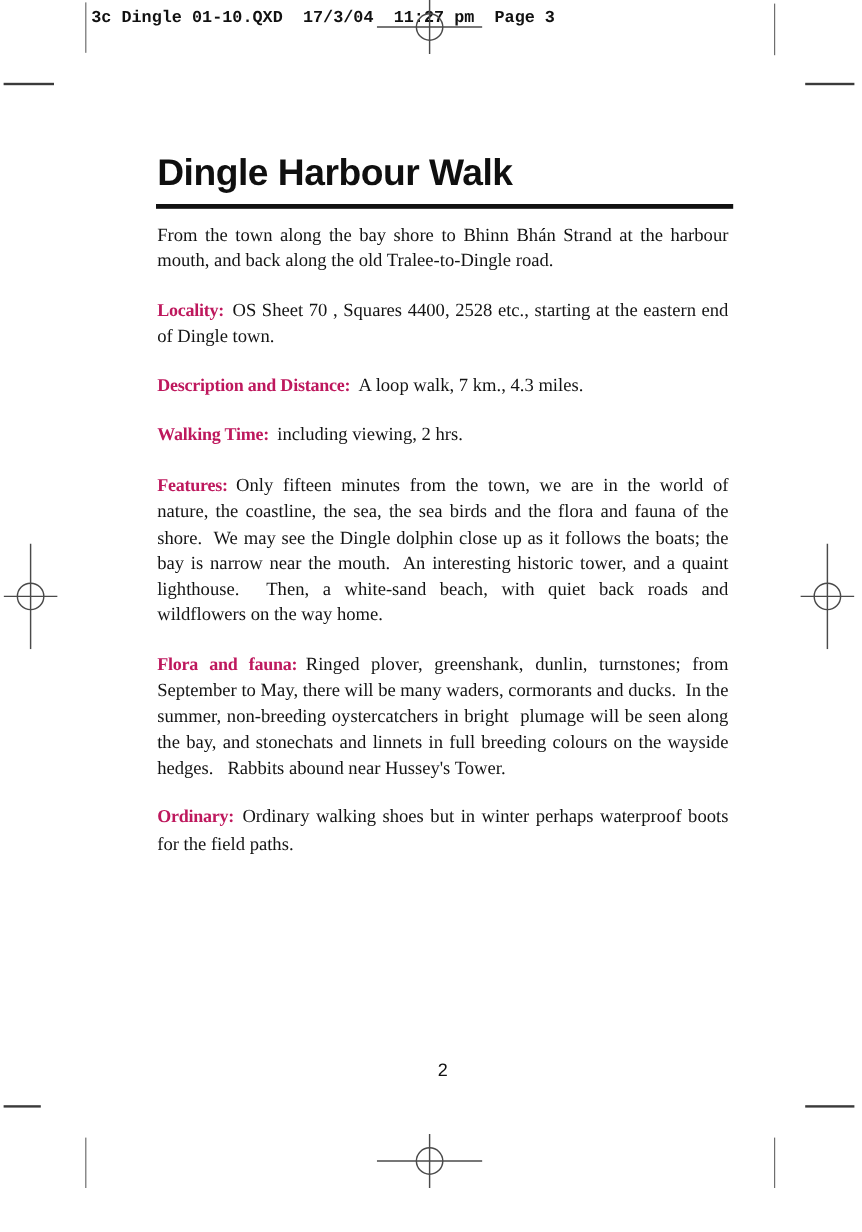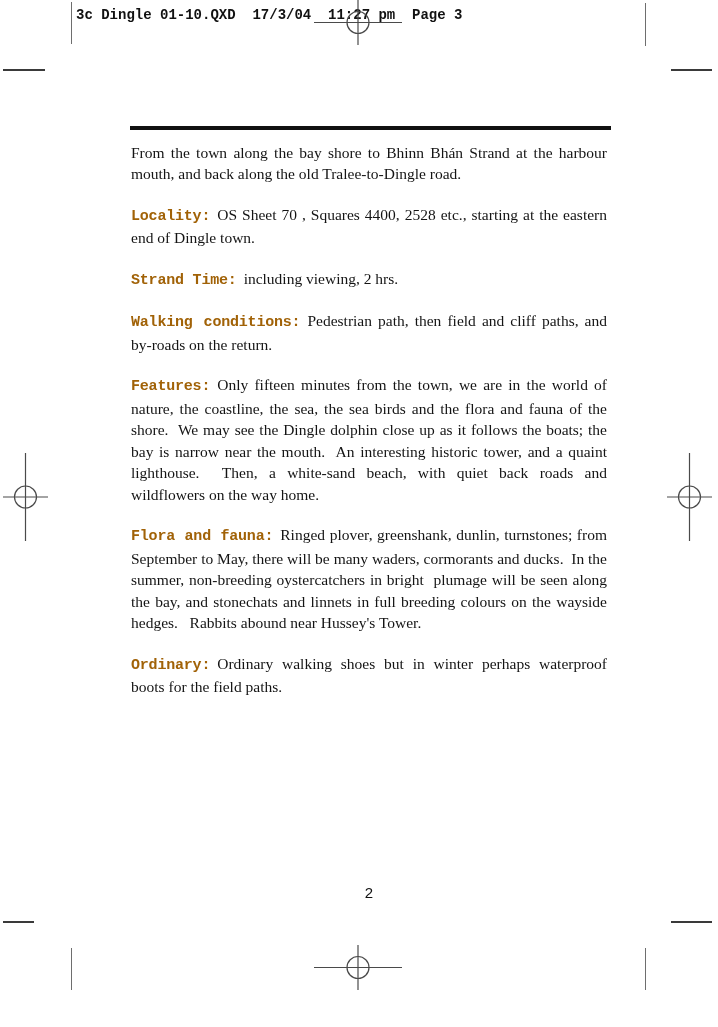--- a/index.html
+++ b/index.html
@@ -82,25 +82,25 @@
   .para {
     margin: 12px 0 19px 0;
     font-family: "Liberation Serif", serif;
     font-size: 15.5px;
     line-height: 21.5px;
     text-align: justify;
     white-space: pre-wrap;
     color: #141414;
   }
   .sec-label {
-    font-family: Liberation Mono, monospace;
+    font-family: Liberation Serif, serif;
     font-weight: bold;
     font-size: 15px;
     letter-spacing: -0.2px;
-    color: #a16207;
+    color: #be185d;
     margin-right: 7px;
   }
 
   
   .pagenum {
     position: absolute;
     left: 131px;
     top: 884px;
     width: 476px;
     text-align: center;
@@ -148,30 +148,31 @@
   </div>
   <div class="reg reg-right">
     <svg width="45" height="88" viewBox="0 0 45 88" fill="none" stroke="#4a4a4a" stroke-width="1.2">
       <line x1="22.5" y1="0" x2="22.5" y2="88"></line>
       <line x1="0" y1="44" x2="45" y2="44"></line>
       <circle cx="22.5" cy="44" r="11"></circle>
     </svg>
   </div>
 
   <div class="content">
+    <h1 class="title">Dingle Harbour Walk</h1>
     <div class="title-rule"></div>
 
     <p class="para">From the town along the bay shore to Bhinn Bhán Strand at the harbour mouth, and back along the old Tralee-to-Dingle road.</p>
 
     <p class="para"><span class="sec-label">Locality:</span><span>OS Sheet 70 , Squares 4400, 2528 etc., starting at the eastern end of Dingle town.</span></p>
 
+    <p class="para"><span class="sec-label">Description and Distance:</span><span>A loop walk, 7 km., 4.3 miles.</span></p>
 
-    <p class="para"><span class="sec-label">Strand Time:</span><span>including viewing, 2 hrs.</span></p>
+    <p class="para"><span class="sec-label">Walking Time:</span><span>including viewing, 2 hrs.</span></p>
 
-    <p class="para"><span class="sec-label">Walking conditions:</span><span>Pedestrian path, then field and cliff paths, and by-roads on the return.</span></p>
 
     <p class="para"><span class="sec-label">Features:</span><span>Only fifteen minutes from the town, we are in the world of nature, the coastline, the sea, the sea birds and the flora and fauna of the shore.  We may see the Dingle dolphin close up as it follows the boats; the bay is narrow near the mouth.  An interesting historic tower, and a quaint lighthouse.  Then, a white-sand beach, with quiet back roads and wildflowers on the way home.</span></p>
 
     <p class="para"><span class="sec-label">Flora and fauna:</span><span>Ringed plover, greenshank, dunlin, turnstones; from September to May, there will be many waders, cormorants and ducks.  In the summer, non-breeding oystercatchers in bright  plumage will be seen along the bay, and stonechats and linnets in full breeding colours on the wayside hedges.   Rabbits abound near Hussey's Tower.</span></p>
 
     <p class="para"><span class="sec-label">Ordinary:</span><span>Ordinary walking shoes but in winter perhaps waterproof boots for the field paths.</span></p>
   </div>
 
   <div class="pagenum">2</div>
 

